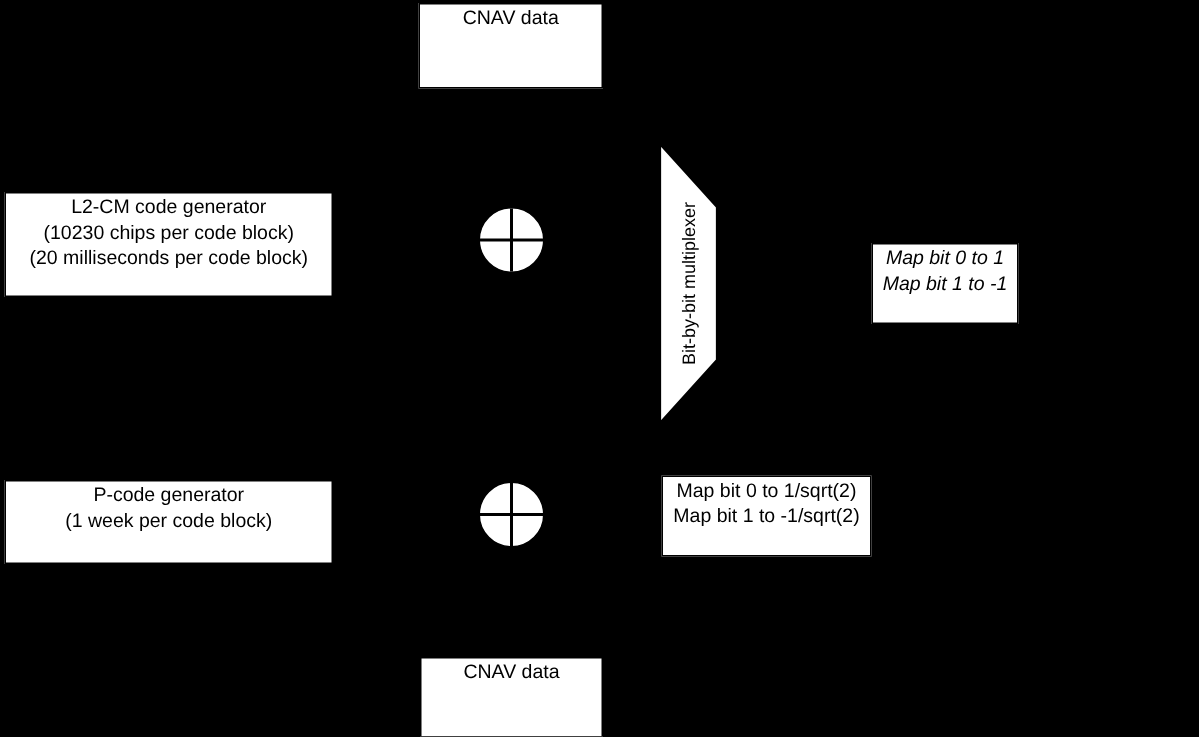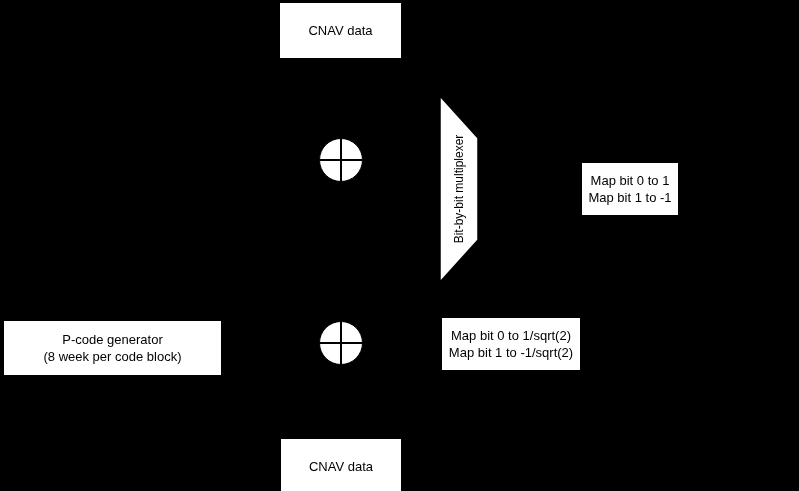--- a/index.html
+++ b/index.html
@@ -15,40 +15,40 @@
     overflow: hidden;
     font-family: "Liberation Sans", sans-serif;
   }
   .box {
     position: absolute;
     box-sizing: border-box;
     background: #ffffff;
     border: 1px solid #000000;
     color: #000000;
     display: flex;
-    align-items: center;
+    align-items: flex-start;
     justify-content: center;
     text-align: center;
     font-size: 13px;
     line-height: 17px;
     font-family: "Liberation Sans", sans-serif;
   }
   .box .lines {
     display: block;
     white-space: pre-line;
     padding: 0 6px;
   }
 
   
   #box-cnav      { left: 279px; top: 2px;   width: 123px; height: 57px; }
   #box-lnav      { left: 280px; top: 438px; width: 122px; height: 57px; }
   #box-l2cm      { left: 3px;   top: 128px; width: 219px; height: 70px; }
   #box-l2cl      { left: 3px;   top: 210px; width: 219px; height: 63px; }
   #box-pcode     { left: 3px;   top: 320px; width: 219px; height: 56px; }
-  #box-map-bin   { left: 581px; top: 162px; width: 98px;  height: 54px; }
+  #box-map-bin   { left: 581px; top: 162px; width: 98px;  height: 54px; font-style: italic; }
   #box-map-sqrt  { left: 441px; top: 317px; width: 140px; height: 54px; }
 
   
   .xor {
     position: absolute;
     width: 44px;
     height: 44px;
     border-radius: 50%;
     background: #ffffff;
     border: 1px solid #000000;
@@ -109,25 +109,30 @@
 </style>
 </head>
 <body>
 
 <div id="canvas">
 
   <div class="box" id="box-cnav">
     <span class="lines">CNAV data</span>
   </div>
 
+  <div class="box" id="box-l2cm">
+    <span class="lines">L2-CM code generator
+(10230 chips per code block)
+(20 milliseconds per code block)</span>
+  </div>
 
 
   <div class="box" id="box-pcode">
     <span class="lines">P-code generator
-(8 week per code block)</span>
+(1 week per code block)</span>
   </div>
 
   <div class="xor" id="xor-top"></div>
 
   <div class="xor" id="xor-bottom"></div>
 
   <div id="mux">
     <svg width="42" height="190" viewBox="0 0 42 190">
       <polygon points="2,2 40,44 40,146 2,188" fill="#ffffff" stroke="#000000" stroke-width="1.5"></polygon>
     </svg>

